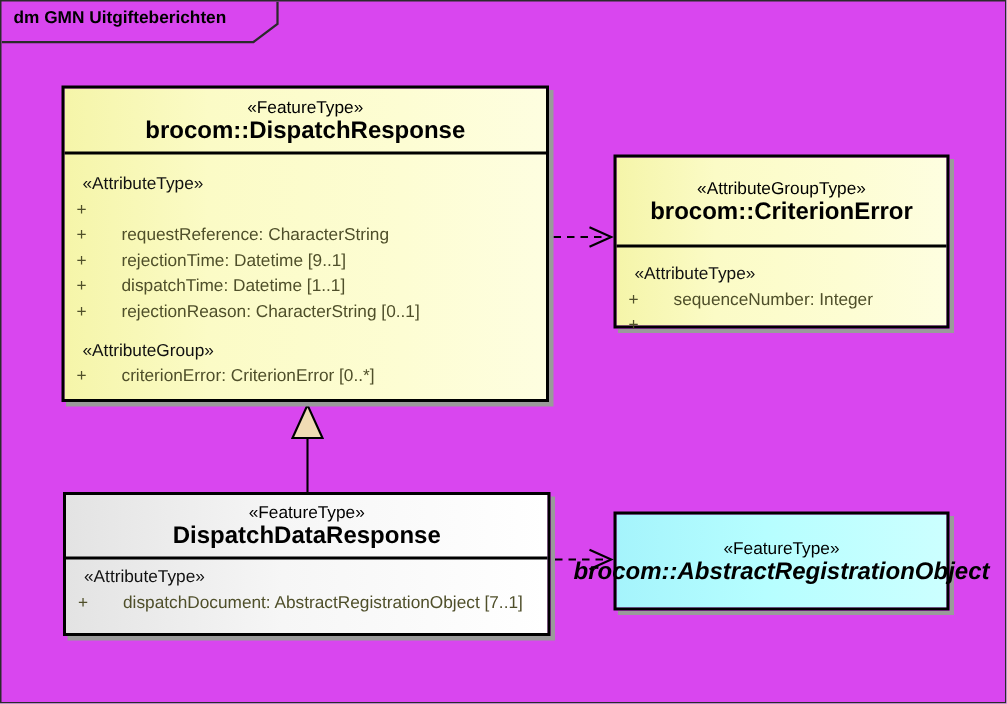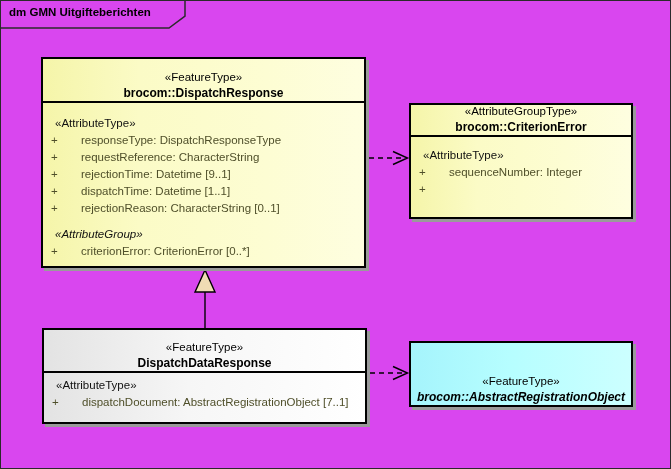--- a/index.html
+++ b/index.html
@@ -16,38 +16,38 @@
   svg.overlay{position:absolute;left:0;top:0;z-index:1;}
   
   .uml-box{
     position:absolute;border:2px solid #000;box-sizing:border-box;
     box-shadow:3px 3px 0 #9a9a9a;z-index:2;
   }
   .fill-feature{background:linear-gradient(90deg,#f5f5a9 0%,#fbfbc6 30%,#fdfdd3 70%,#fefee0 100%);}
   .fill-neutral{background:linear-gradient(90deg,#e3e3e3 0%,#f6f6f6 45%,#ffffff 100%);}
   .fill-datatype{background:linear-gradient(90deg,#a5f4fc 0%,#b6feff 45%,#ccffff 100%);}
   .hdr{
-    display:flex;flex-direction:column;align-items:center;justify-content:flex-end;
+    display:flex;flex-direction:column;align-items:center;justify-content:center;
     border-bottom:2px solid #000;box-sizing:border-box;text-align:center;
   }
   .hdr.noline{border-bottom:none;}
   .stereo{font-size:11.5px;color:#000;line-height:15px;}
-  .cname{font-size:12px;font-weight:bold;color:#000;line-height:16px;}
+  .cname{font-size:16px;font-weight:bold;color:#000;line-height:16px;}
   .cname.italic{font-style:italic;}
   .cmp{box-sizing:border-box;}
   .slabel{font-size:11.5px;color:#111;margin-left:12px;line-height:17px;}
-  .slabel.gap{margin-top:9px;font-style:italic;}
+  .slabel.gap{margin-top:9px;}
   .arow{display:flex;line-height:17px;padding-left:8px;font-size:11.5px;color:#4f4f2a;white-space:nowrap;}
   .arow .vis{width:30px;flex:none;}
   
   #box-dispatch-response{left:40px;top:56px;width:325px;height:211px;}
   #box-dispatch-response .hdr{height:44px;}
   #box-dispatch-response .cmp{padding-top:12px;}
   #box-criterion-error{left:408px;top:102px;width:224px;height:116px;}
-  #box-criterion-error .hdr{height:32px;}
+  #box-criterion-error .hdr{height:60px;}
   #box-criterion-error .cmp{padding-top:10px;}
   #box-dispatch-data-response{left:41px;top:327px;width:325px;height:96px;}
   #box-dispatch-data-response .hdr{height:43px;}
   #box-dispatch-data-response .cmp{padding-top:4px;}
   #box-abstract-registration-object{left:408px;top:340px;width:224px;height:66px;}
   #box-abstract-registration-object .hdr{height:62px;}
 </style>
 </head>
 <body>
 
@@ -77,21 +77,20 @@
 
   <div id="box-dispatch-response" class="uml-box fill-feature">
     <div class="hdr">
       <div class="stereo">«FeatureType»</div>
       <div class="cname">brocom::DispatchResponse</div>
     </div>
     <div class="cmp">
       <div class="slabel">«AttributeType»</div>
       <div class="arow">
         <span class="vis">+</span>
-        <span>responseType: DispatchResponseType</span>
       </div>
       <div class="arow">
         <span class="vis">+</span>
         <span>requestReference: CharacterString</span>
       </div>
       <div class="arow">
         <span class="vis">+</span>
         <span>rejectionTime: Datetime [9..1]</span>
       </div>
       <div class="arow">

